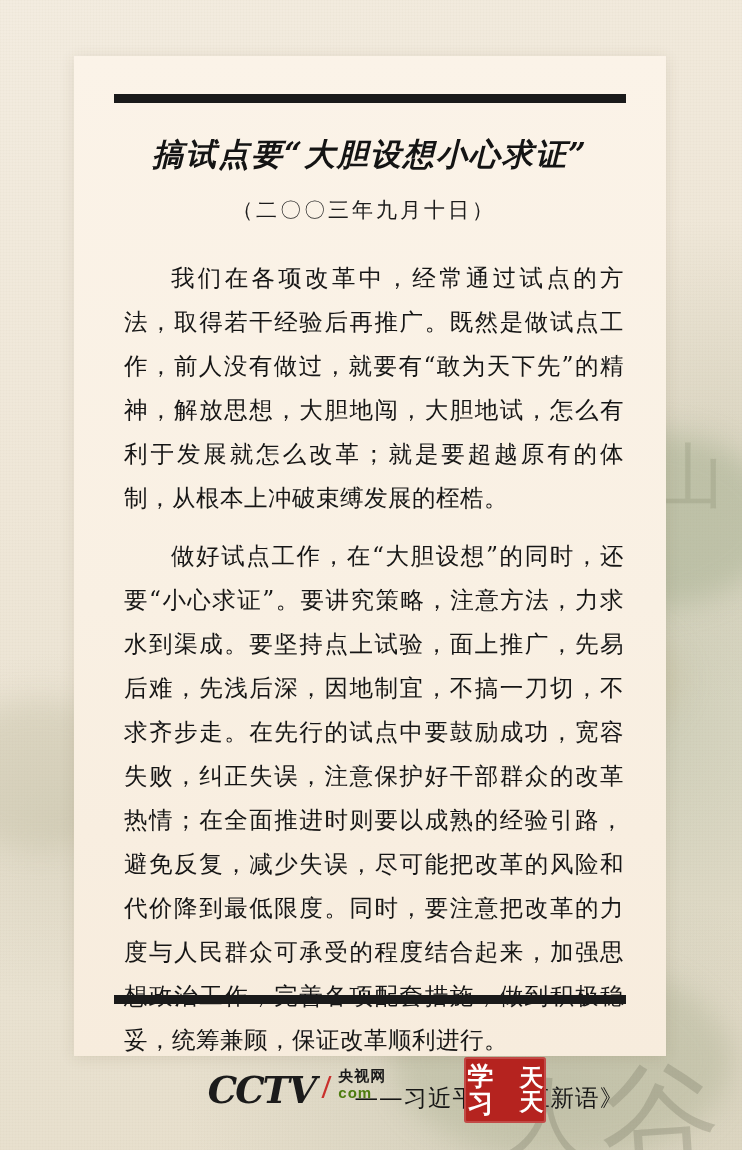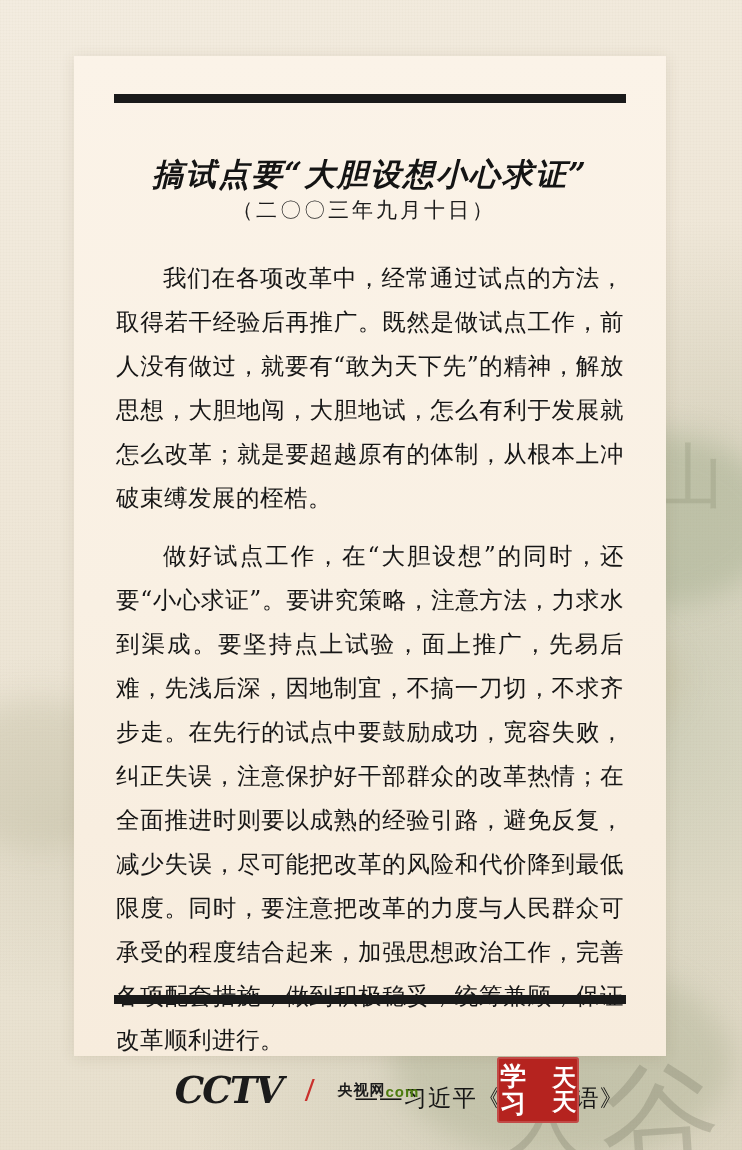--- a/index.html
+++ b/index.html
@@ -80,21 +80,20 @@
     position: absolute;
     top: 78px;
     left: 0; right: 0;
     text-align: center;
     font-size: 31px;
     font-weight: bold;
     letter-spacing: 2px;
     color: #141414;
     font-family: "DejaVu Serif", "Liberation Serif", serif;
     font-style: italic;
-    margin-top: 20px;
   }
   .subtitle {
     position: absolute;
     top: 140px;
     left: 0; right: 12px;
     text-align: center;
     font-size: 21px;
     letter-spacing: 3px;
     color: #1c1c1c;
     font-family: "DejaVu Serif", "Liberation Serif", serif;
@@ -106,21 +105,21 @@
     left: 42px;
     right: 42px;
     color: #161616;
     font-size: 23.5px;
     line-height: 44px;
     letter-spacing: 0.5px;
     text-align: justify;
     font-family: "DejaVu Serif", "Liberation Serif", serif;
   }
   .body-text p {
-    margin: 0 0 14px 0;
+    margin: 0 0 14px 8px;
     text-indent: 2em;
   }
   .attribution {
     margin-top: 26px;
     text-align: right;
     text-indent: 0;
     font-size: 23.5px;
     letter-spacing: 1px;
   }
 
@@ -130,35 +129,35 @@
     left: 0; right: 0;
     bottom: 14px;
     height: 92px;
     display: flex;
     align-items: center;
     justify-content: center;
     gap: 34px;
   }
   .cctv-logo {
     display: flex;
-    align-items: center;
-    gap: 22px;
+    align-items: flex-start;
+    gap: 6px;
     margin-left: 12px;
   }
   .cctv-mark {
     font-family: "DejaVu Serif", "Liberation Serif", serif;
     font-weight: bold;
     font-style: italic;
     font-size: 37px;
     color: #1b1b1b;
     letter-spacing: -2px;
   }
   .cctv-cn {
     display: flex;
-    flex-direction: row;
+    flex-direction: column;
     line-height: 1;
     font-family: "Liberation Sans", sans-serif;
   }
   .cctv-cn-top {
     font-size: 15px;
     color: #1b1b1b;
     letter-spacing: 1px;
     font-weight: bold;
   }
   .cctv-cn-bot {

